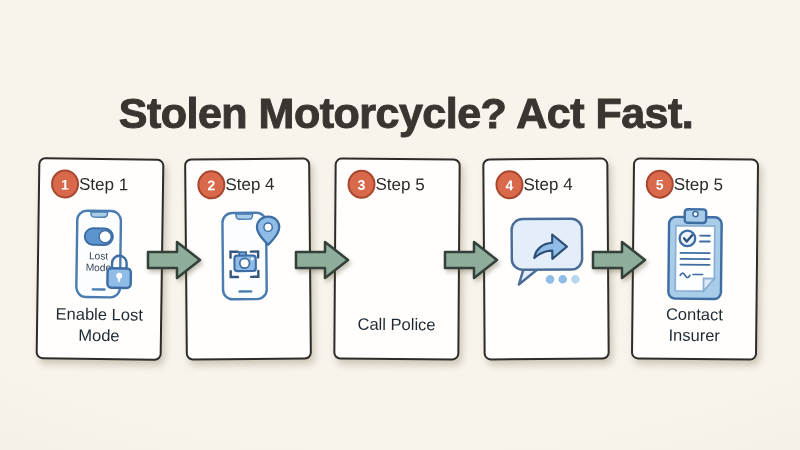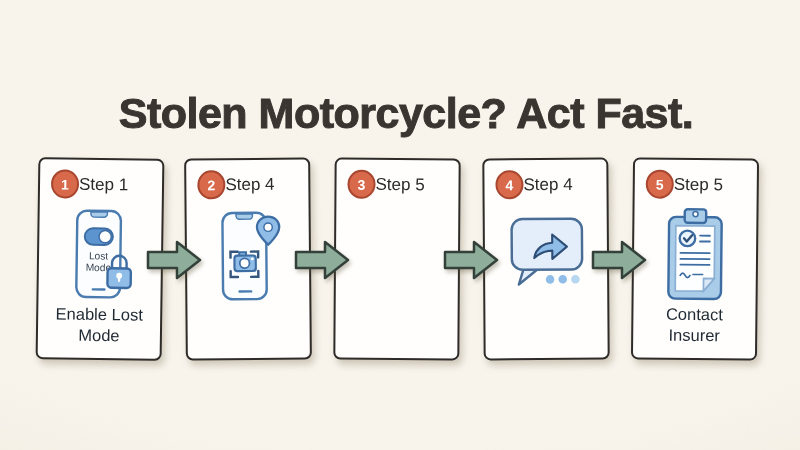--- a/index.html
+++ b/index.html
@@ -148,20 +148,21 @@
   <path d="M2 14 h29 V4 l23 18 -23 18 V30 H2 z" fill="#8fad9b" stroke="#33413a" stroke-width="2.5" stroke-linejoin="round"></path>
 </svg>
 
 <div class="card" style="left:334px; --rot:0.4deg">
   <div class="card-head">
     <div class="badge">
         <span>3</span>
       </div>
     <div class="step-title">Step 5</div>
   </div>
+  <div class="card-label">Call Police</div>
 </div>
 
 <svg class="flow-arrow" style="left:443px" viewBox="0 0 56 44">
   <path d="M2 14 h29 V4 l23 18 -23 18 V30 H2 z" fill="#8fad9b" stroke="#33413a" stroke-width="2.5" stroke-linejoin="round"></path>
 </svg>
 
 <div class="card" style="left:483px; --rot:-0.4deg">
   <div class="card-head">
     <div class="badge">
         <span>4</span>

